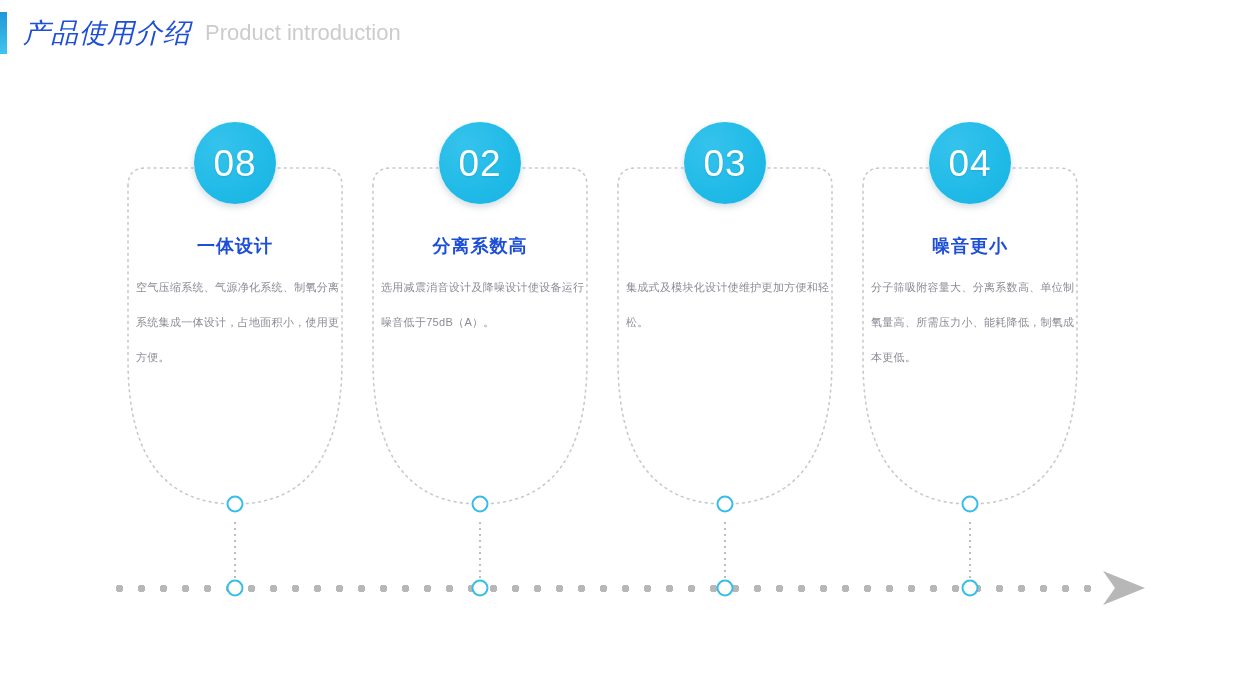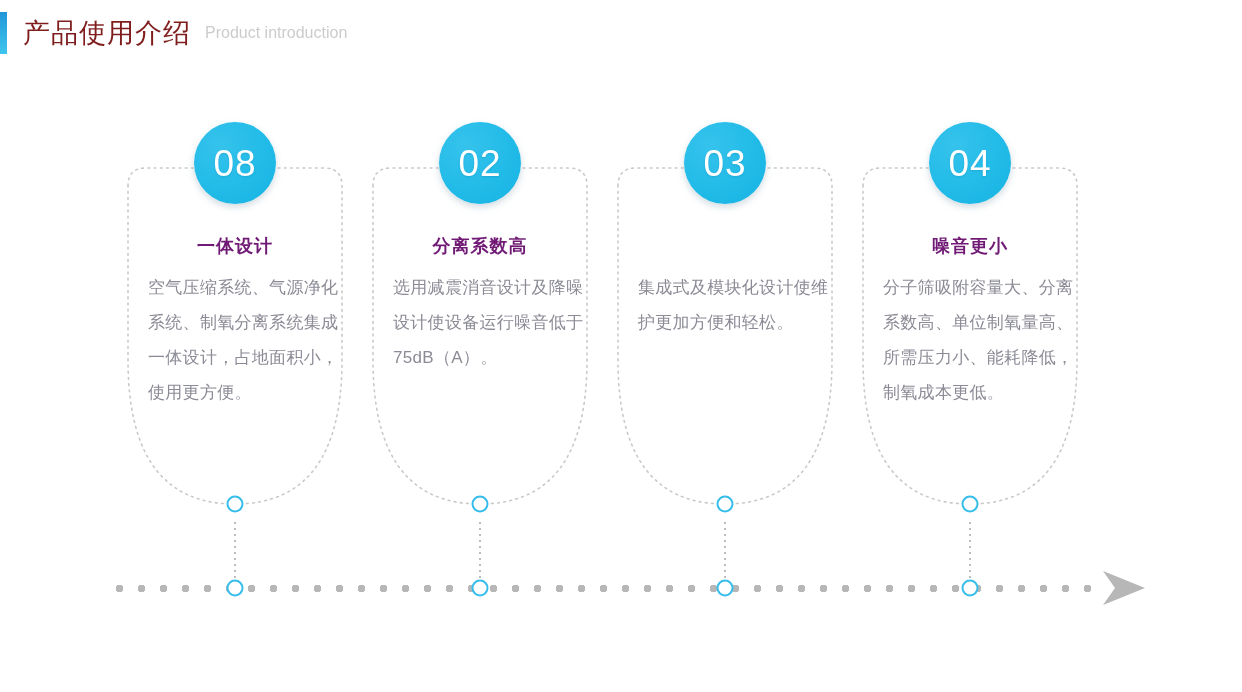--- a/index.html
+++ b/index.html
@@ -31,29 +31,30 @@
 
   #accent-bar {
     width: 7px;
     height: 42px;
     background: linear-gradient(180deg, #2196d8 0%, #3ec6ee 100%);
     margin-right: 16px;
   }
 
   #title-cn {
     font-size: 27px;
-    color: #7f1d1d;
+    color: #1d4ed8;
     letter-spacing: 1px;
     font-weight: 400;
     line-height: 1;
     white-space: nowrap;
+    font-style: italic;
   }
 
   #title-en {
-    font-size: 16px;
+    font-size: 22px;
     color: #cccccc;
     font-weight: 400;
     margin-left: 14px;
     line-height: 1;
     white-space: nowrap;
   }
 
   
   .card {
     position: absolute;
@@ -97,30 +98,30 @@
   }
 
   .card-heading {
     position: absolute;
     left: 0;
     top: 74px;
     width: 100%;
     text-align: center;
     font-size: 18px;
     font-weight: bold;
-    color: #701a75;
+    color: #1d4ed8;
     letter-spacing: 1px;
   }
 
   .card-body {
     position: absolute;
-    left: 28px;
+    left: 16px;
     top: 110px;
     width: 206px;
-    font-size: 17px;
+    font-size: 11px;
     line-height: 35px;
     color: #8b8b96;
     text-align: left;
     letter-spacing: 0.3px;
   }
 
   
   .tip-ring {
     position: absolute;
     left: 50%;

